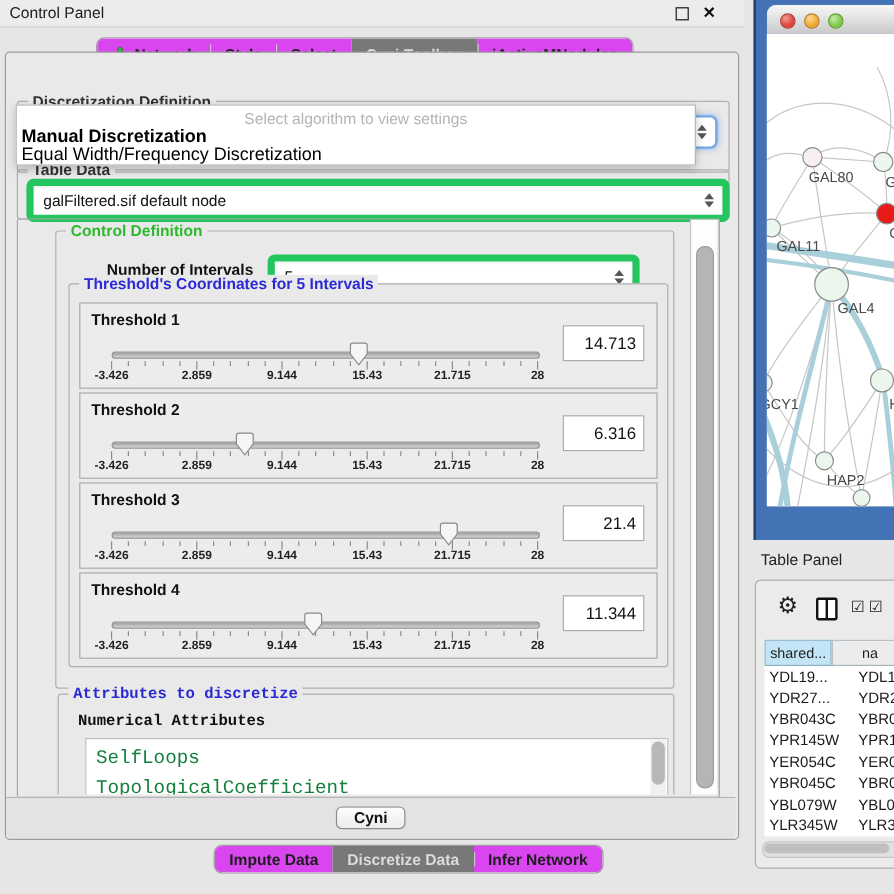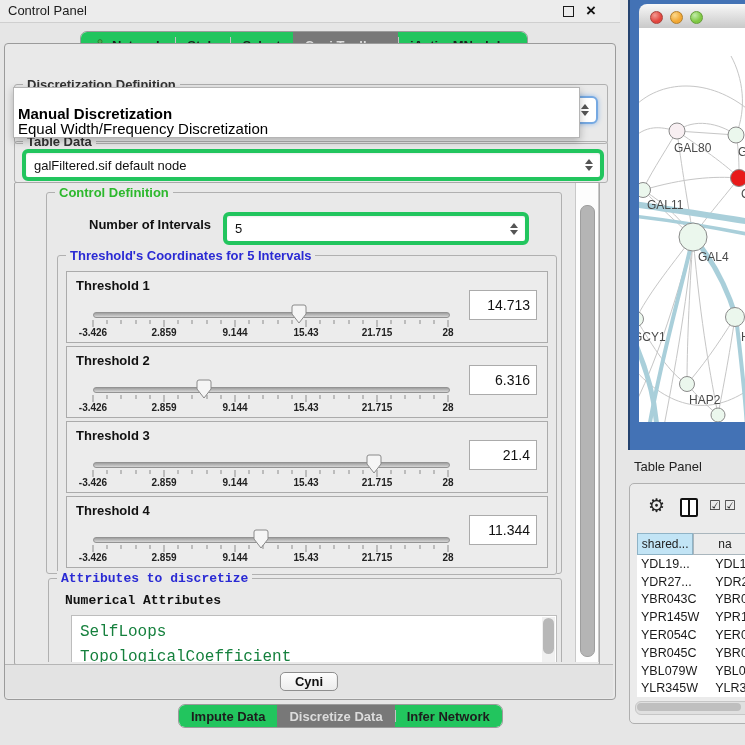--- a/index.html
+++ b/index.html
@@ -4,31 +4,31 @@
 <style>
   html,body{margin:0;padding:0;}
   body{font-family:"Liberation Sans","DejaVu Sans",sans-serif; background:#e6e6e6;}
   #screen{position:relative;width:745px;height:745px;overflow:hidden;background:#e6e6e6;}
   
   .titlebar{position:absolute;left:0;top:0;width:620px;height:22px;background:#ececec;border-bottom:1px solid #cfcfcf;}
   .titlebar .title{position:absolute;left:8px;top:3px;font-size:13px;color:#1c1c1c;}
   .float-btn{position:absolute;right:46px;top:6px;width:9px;height:9px;border:1.5px solid #1a1a1a;background:transparent;}
   .close-btn{position:absolute;right:24px;top:0px;font-size:17px;font-weight:bold;color:#111;line-height:22px;}
   .seg-bar{position:absolute;display:flex;align-items:stretch;background:#fff;border:1px solid #9b9b9b;border-radius:7px;overflow:hidden;}
-  .seg{display:flex;align-items:center;padding:0 12px;font-size:13px;font-weight:600;color:#1d1d1d;background:#22c55e;position:relative;}
+  .seg{display:flex;align-items:center;padding:0 12px;font-size:13px;font-weight:600;color:#1d1d1d;background:#d946ef;position:relative;}
   .seg.sel{background:#787878;color:#dcdcdc;}
   .seg:not(:first-child):not(.sel)::before{content:"";position:absolute;left:0;top:5px;bottom:5px;width:1px;background:#c4c4c4;}
   #top-tabs{left:80px;top:31px;height:27px;}
   #bottom-tabs{top:704px;height:22px;left:50%;transform:translateX(-155%) translateX(310px);}
   .outer-panel{position:absolute;left:4px;top:43px;width:610px;height:655px;background:#e9e9e9;border:1px solid #9b9b9b;border-radius:4px;}
   fieldset.grp{position:absolute;margin:0;padding:0;border:1px solid #b0b0b0;border-radius:3px;background:transparent;}
   .grp-label{position:absolute;top:-8px;left:8px;font-size:13px;font-weight:600;background:#e9e9e9;padding:0 4px;color:#333;}
   .grp-label.green{color:#2db82d;}
   .grp-label.blue{color:#2a2ad4;}
-  .combo{position:absolute;background:#fff;border:4px solid #22c55e;border-radius:6px;font-size:13px;color:#111;display:flex;align-items:center;padding-left:8px;box-shadow:inset 0 1px 2px rgba(0,0,0,.08);}
+  .combo{position:absolute;background:#fff;border:6px solid #22c55e;border-radius:6px;font-size:13px;color:#111;display:flex;align-items:center;padding-left:8px;box-shadow:inset 0 1px 2px rgba(0,0,0,.08);}
   .combo .stepper{position:absolute;right:7px;top:50%;transform:translateY(-50%);display:flex;flex-direction:column;gap:2px;}
   .tri-up{width:0;height:0;border-left:4px solid transparent;border-right:4px solid transparent;border-bottom:5px solid #555;}
   .tri-dn{width:0;height:0;border-left:4px solid transparent;border-right:4px solid transparent;border-top:5px solid #555;}
   .combo.focused{border:2px solid #76a9e2;box-shadow:0 0 5px #8fb8e8;}
   
   .popup{position:absolute;left:13px;top:87px;width:565px;height:49px;background:#fff;border:1px solid #b5b5b5;box-shadow:0 3px 8px rgba(0,0,0,.25);z-index:10;}
   .popup .ph{position:absolute;left:0;right:0;top:3px;text-align:center;font-size:13px;color:#b4b4b4;}
   .popup .opt{position:absolute;left:4px;font-size:15px;color:#000;white-space:nowrap;text-align:right;}
   .popup .opt.b{font-weight:bold;}
   
@@ -149,21 +149,21 @@
     <fieldset class="grp" style="left:31px;top:9px;width:514px;height:380px;">
       <span class="grp-label green">Control Definition</span>
       <span class="attr-heading" style="left:42px;top:24px;position:absolute;">Number of Intervals</span>
       <div class="combo" style="left:176px;top:19px;width:290px;height:25px;">
         <span>5</span>
         <span class="stepper">
             <span class="tri-up"></span>
             <span class="tri-dn"></span>
           </span>
       </div>
-      <fieldset class="grp" style="left:10px;top:62px;width:498px;height:318px;background:#e9e9e9;">
+      <fieldset class="grp" style="left:10px;top:43px;width:498px;height:318px;background:#e9e9e9;">
         <span class="grp-label blue">Threshold's Coordinates for 5 Intervals</span>
         <div id="thresholds-host">
             <div class="thr-box" style="top: 15px;">
               <div class="thr-label">Threshold 1</div>
               <div class="track">
                 <div class="thumb-sl" style="left: 57.7197%;"><svg width="16" height="20" viewBox="0 0 16 20">
                     <path d="M3 1 h10 q2 0 2 2 v7 l-7 9 l-7 -9 v-7 q0 -2 2 -2 z" fill="#f5f5f5" stroke="#8a8a8a"></path>
                   </svg></div>
               </div>
               <div class="ticks">
@@ -373,20 +373,21 @@
       </div>
       <div class="seg sel">
         <span>Discretize Data</span>
       </div>
       <div class="seg">
         <span>Infer Network</span>
       </div>
     </div>
 
   <div class="popup">
+    <div class="ph">Select algorithm to view settings</div>
     <div class="opt b" style="top:17px;">Manual Discretization</div>
     <div class="opt" style="top:32px;">Equal Width/Frequency Discretization</div>
   </div>
 
   <div class="net-frame">
     <div class="net-title">
       <span class="tl red"></span>
       <span class="tl yellow"></span>
       <span class="tl green"></span>
     </div>

